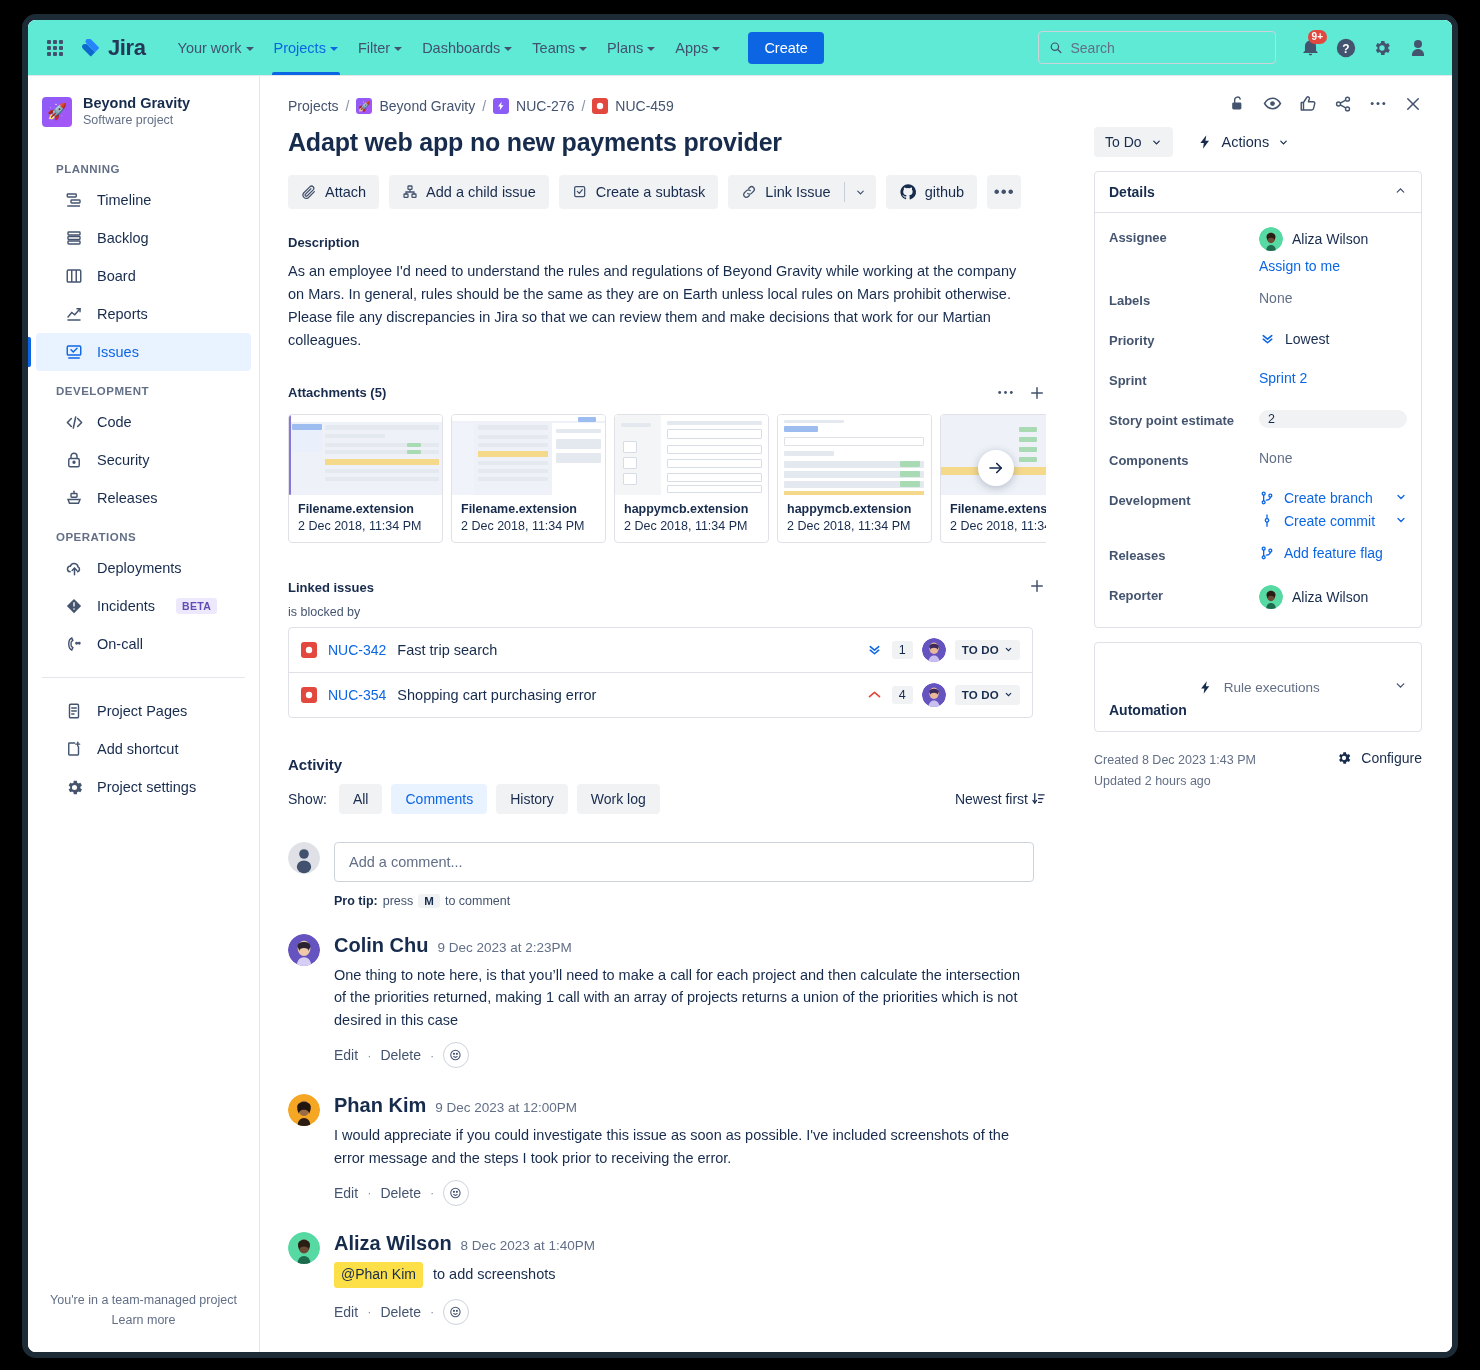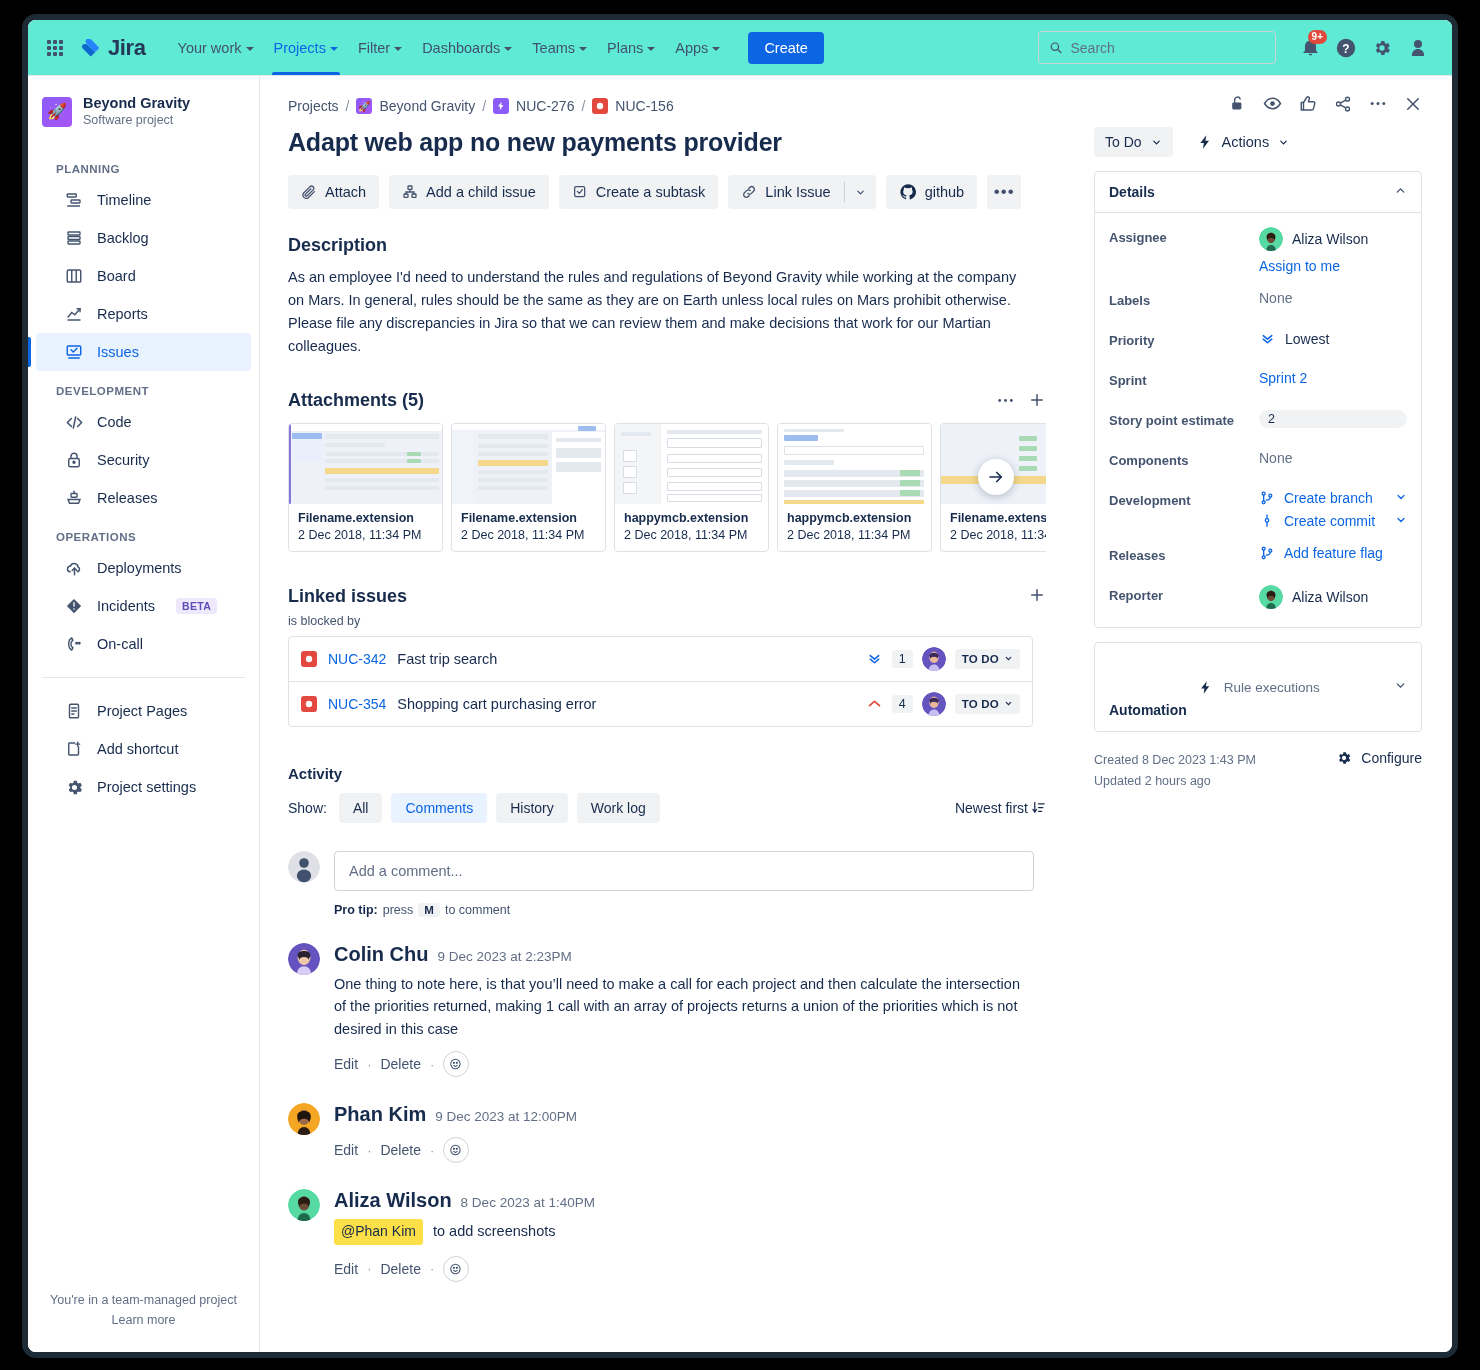--- a/index.html
+++ b/index.html
@@ -140,21 +140,21 @@
     background:#f1f2f4; border:none; border-radius:4px;
     padding:8px 13px; font-size:14.5px; color:#172b4d; cursor:pointer;
     font-family:inherit; height:34px;
   }
   .act-split { display:flex; align-items:center; background:#f1f2f4; border-radius:4px; height:34px;}
   .act-split .part { display:flex;align-items:center;gap:8px;padding:0 13px; font-size:14.5px;color:#172b4d;cursor:pointer;height:100%;}
   .act-split .divider { width:1px; height:20px; background:#c7ced8; }
   .act-split .arrow-part { padding: 0 10px; display:flex;align-items:center;cursor:pointer;height:100%;}
   .act-more { width:34px;height:34px;display:flex;align-items:center;justify-content:center;background:#f1f2f4;border-radius:4px;cursor:pointer;font-size:17px;color:#42526e;letter-spacing:1px;}
 
-  .sec-title { font-size:18px; font-weight:600; color:#172b4d; margin-bottom:10px;}
+  .sec-title { font-size:13px; font-weight:600; color:#172b4d; margin-bottom:10px;}
   .desc-text { font-size:14.5px; color:#172b4d; line-height:1.58; max-width:745px; }
 
   .attach-head { display:flex; align-items:center; margin:32px 0 12px 0; }
   .attach-head .sec-title { margin-bottom:0; }
   .attach-tools { margin-left:auto; display:flex; align-items:center; gap:14px; color:#42526e;}
   .att-icon { cursor:pointer; display:flex; align-items:center; justify-content:center; }
 
   .attach-strip { display:flex; gap:8px; position:relative; overflow:hidden; }
   .att-card {
     width:155px; flex:0 0 155px;
@@ -549,21 +549,21 @@
                   <path d="M13.5 2 5 13h5l-1 9 9-12h-5.5z"></path>
                 </svg>
           </span>
           <span class="bc-link">NUC-276</span>
           <span class="sep">/</span>
           <span class="type-ico ico-bug">
             <svg width="8" height="8" viewBox="0 0 10 10">
                   <circle cx="5" cy="5" r="4" fill="#fff"></circle>
                 </svg>
           </span>
-          <span class="bc-link">NUC-156</span>
+          <span class="bc-link">NUC-459</span>
         </div>
 
         <div class="issue-title">Adapt web app no new payments provider</div>
 
         <div class="action-row">
           <button class="act-btn">
             <svg width="16" height="16" viewBox="0 0 24 24" fill="none" stroke="#42526e" stroke-width="1.9" stroke-linecap="round">
                   <path d="M20 11.5 11 20.5a5 5 0 0 1-7-7l9.5-9.5a3.4 3.4 0 0 1 4.8 4.8L9 18a1.8 1.8 0 0 1-2.5-2.5l8.3-8.3"></path>
                 </svg>
             <span>Attach</span>
@@ -900,20 +900,21 @@
               <ellipse cx="20" cy="18" rx="7.5" ry="9.5" fill="#9b6b47"></ellipse>
               <path d="M11.5 16c0-8 17-8 17 0 0 6-2 7-2 9 0-7-13-7-13 0 0-2-2-3-2-9z" fill="#20160f"></path>
               <path d="M12 40c0-6.5 3.5-10 8-10s8 3.5 8 10z" fill="#2b1d13"></path>
             </svg>
           </span>
           <div class="comment-body">
             <div class="cm-head">
               <span class="cm-author">Phan Kim</span>
               <span class="cm-time">9 Dec 2023 at 12:00PM</span>
             </div>
+            <div class="cm-text">I would appreciate if you could investigate this issue as soon as possible. I've included screenshots of the error message and the steps I took prior to receiving the error.</div>
             <div class="cm-actions">
               <span class="cm-act">Edit</span>
               <span class="cm-dot">·</span>
               <span class="cm-act">Delete</span>
               <span class="cm-dot">·</span>
               <span class="emoji-btn">
                 <svg width="14" height="14" viewBox="0 0 24 24" fill="none" stroke="#42526e" stroke-width="1.8">
                       <circle cx="11" cy="12" r="8"></circle>
                       <circle cx="8.5" cy="10" r=".9" fill="#42526e"></circle>
                       <circle cx="13.5" cy="10" r=".9" fill="#42526e"></circle>

